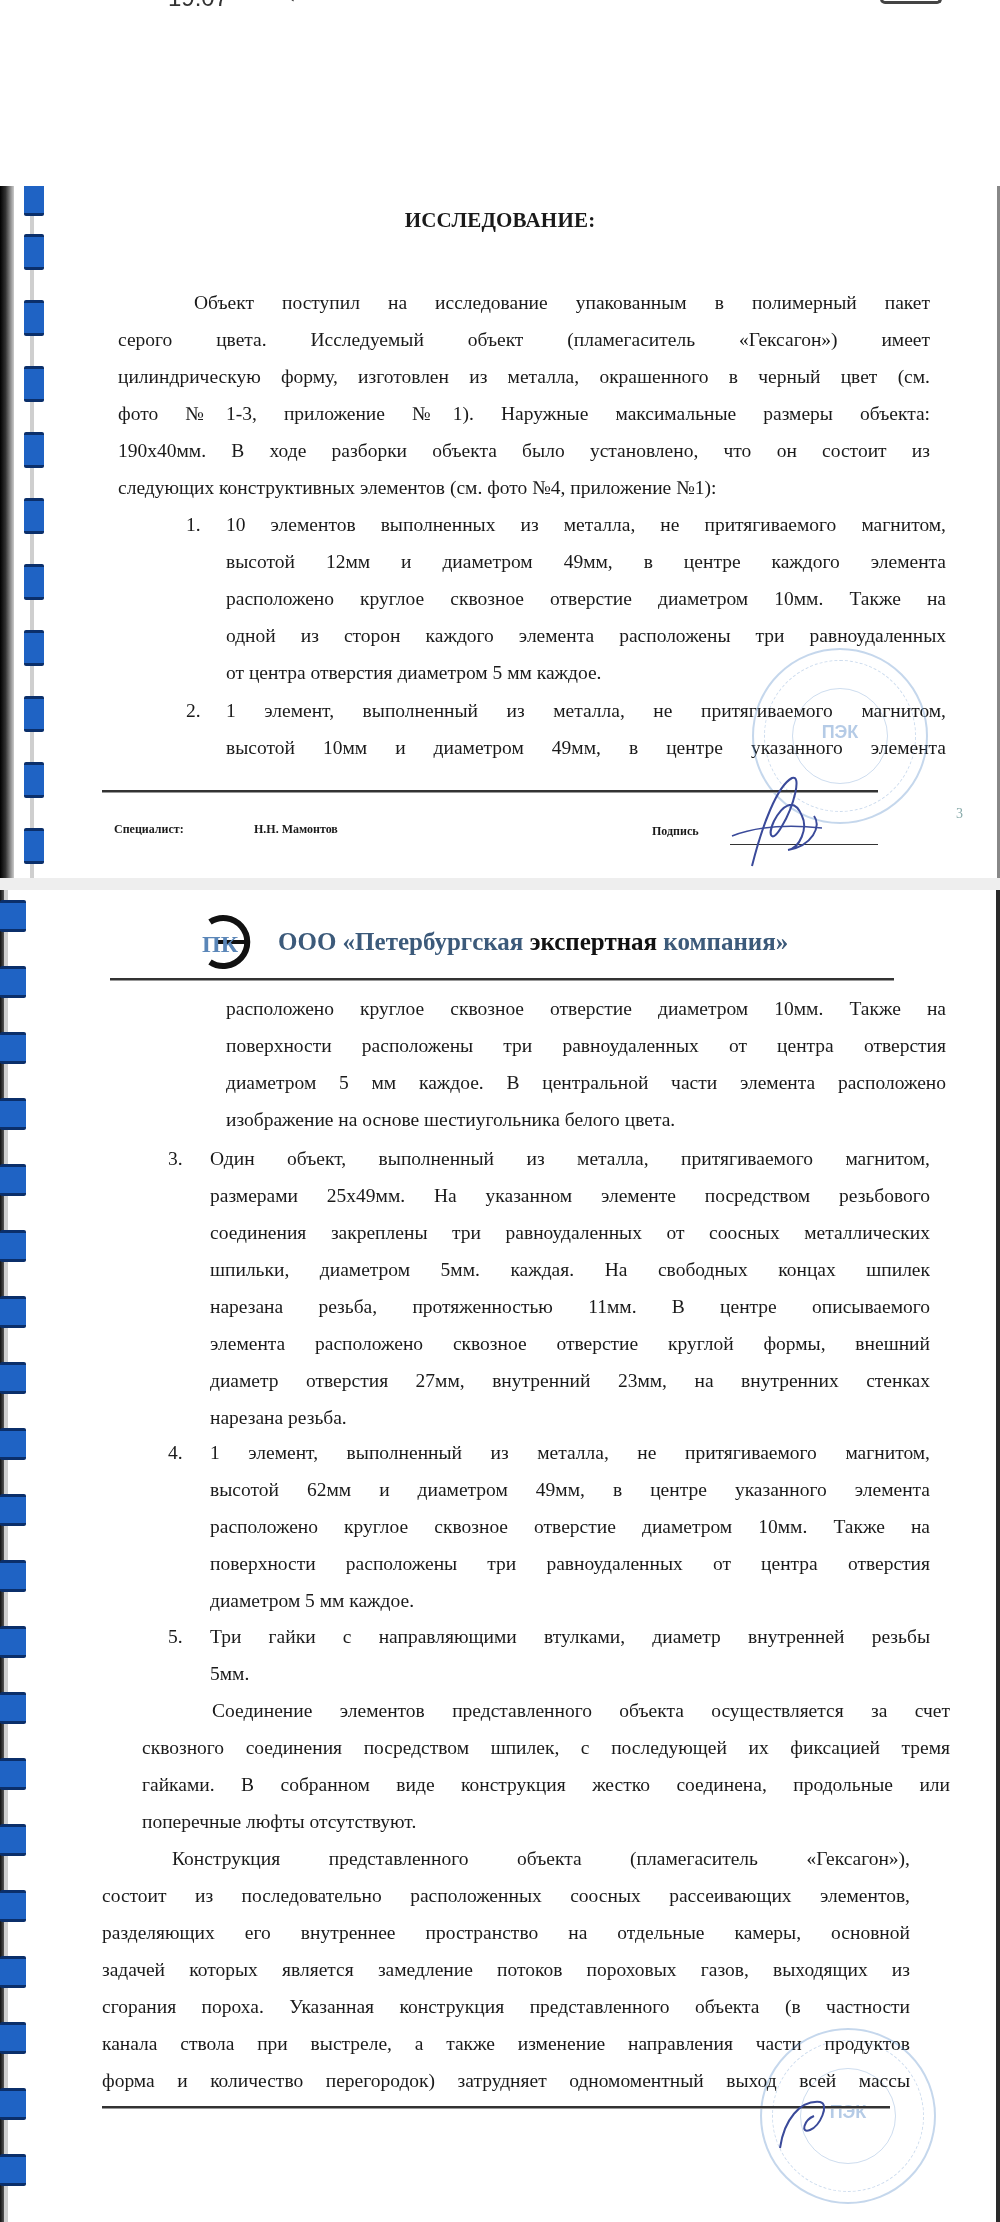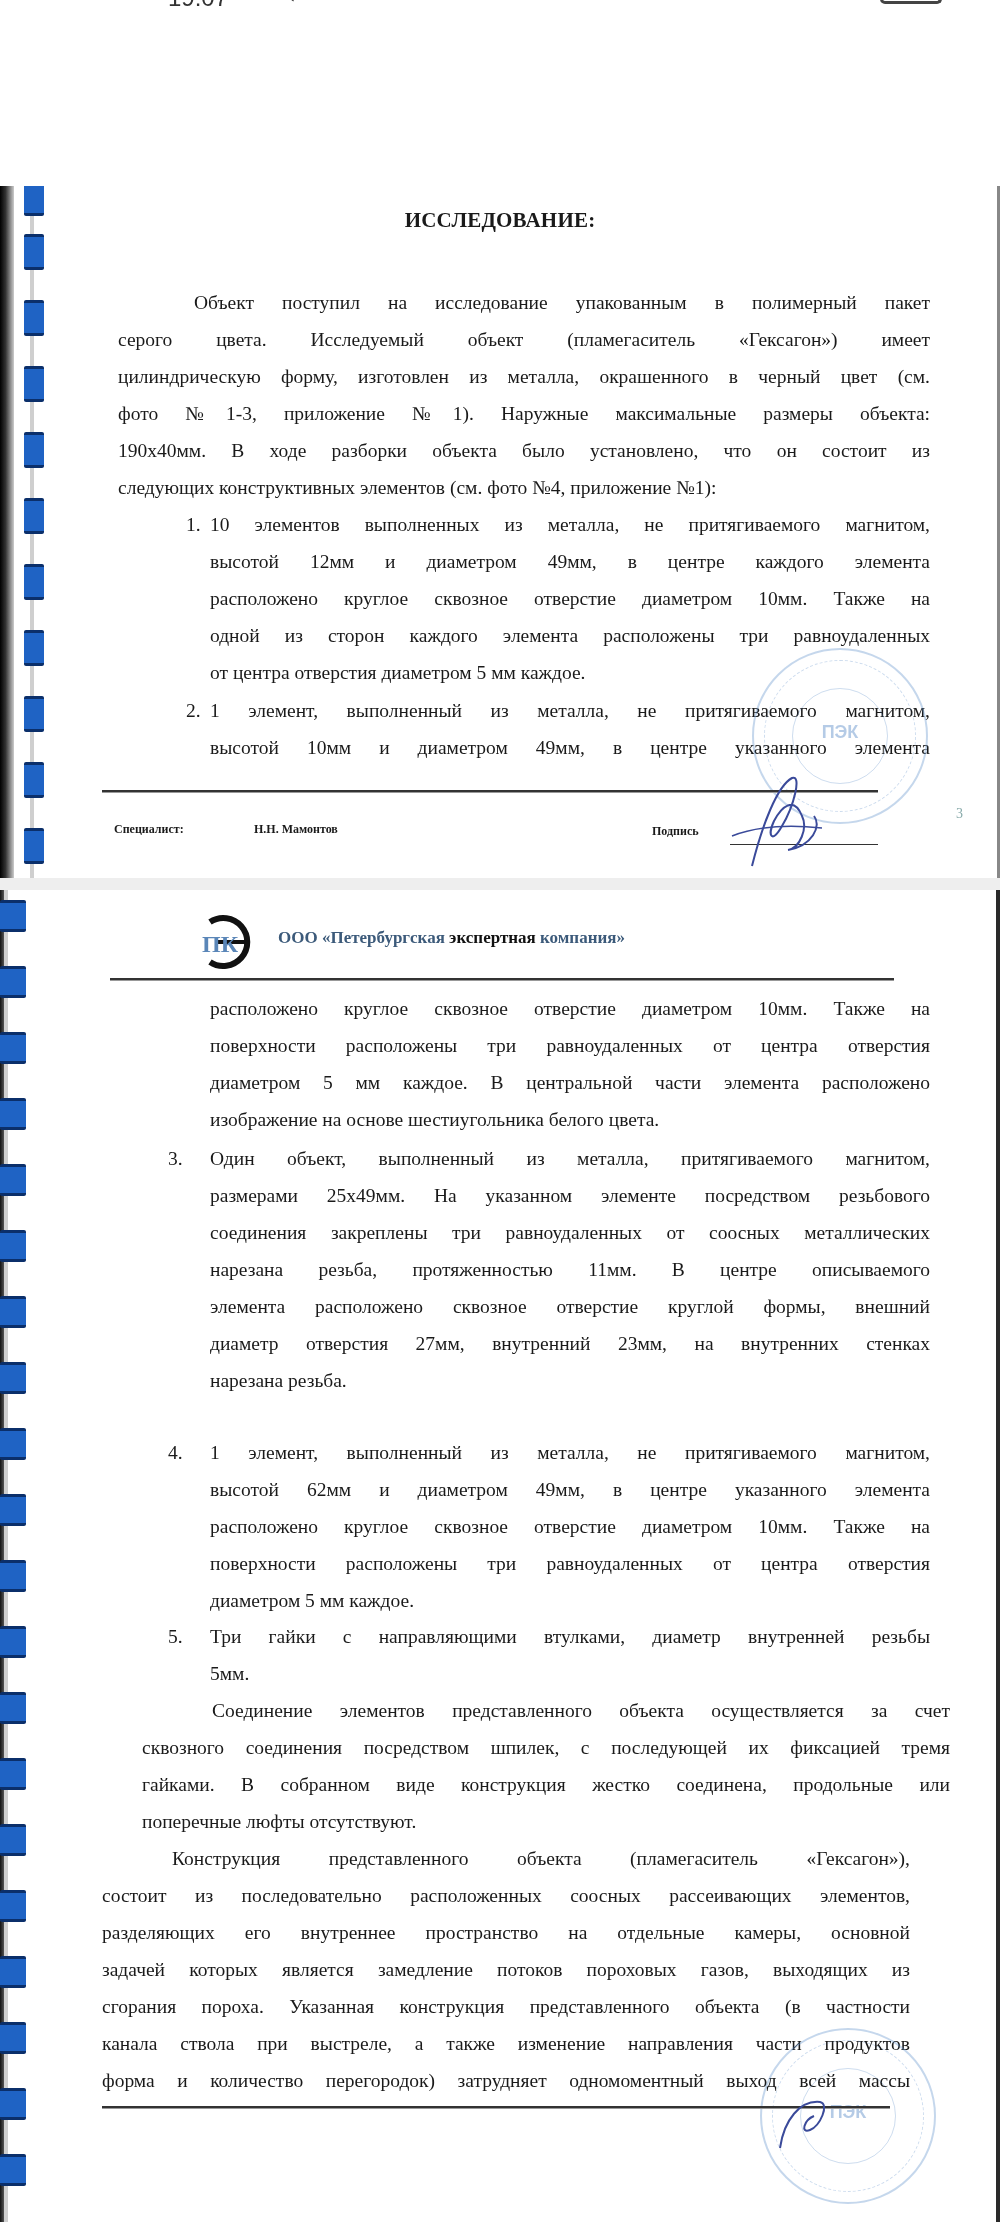--- a/index.html
+++ b/index.html
@@ -32,41 +32,41 @@
 
   
   .title { position: absolute; top: 22px; left: 0; width: 1000px; text-align: center; font-weight: bold; font-size: 21px; letter-spacing: 0.2px; }
   .para { position: absolute; font-size: 19.5px; line-height: 37px; text-align: justify; text-align-last: left; }
   .para .line { display: block; text-align: justify; text-align-last: justify; height: 37px; white-space: nowrap; }
   .para .line.last { text-align-last: left; }
 
   .p1-intro { left: 118px; top: 98px; width: 812px; }
   .item { position: absolute; font-size: 19.5px; line-height: 37px; }
   .item .num { position: absolute; left: 0; top: 0; }
-  .item .body { position: absolute; left: 24px; top: 0; }
+  .item .body { position: absolute; left: 40px; top: 0; }
   .item .body .line { display: block; height: 37px; white-space: nowrap; text-align: justify; text-align-last: justify; }
   .item .body .line.last { text-align-last: left; }
 
   .hr-thick { position: absolute; height: 3px; background: #333; border-bottom: 1px solid #999; }
   .footer-label { position: absolute; font-weight: bold; font-size: 12px; }
   .sig-line { position: absolute; height: 1px; background: #333; }
   .page-num { position: absolute; font-size: 14px; color: #8aa; }
 
   
   .stamp { position: absolute; border-radius: 50%; border: 2px solid rgba(90,140,200,0.35); }
   .stamp::before { content: ""; position: absolute; inset: 10px; border-radius: 50%; border: 1.5px dashed rgba(90,140,200,0.3); }
   .stamp::after { content: ""; position: absolute; inset: 38px; border-radius: 50%; border: 1.5px solid rgba(90,140,200,0.3); }
   .stamp .stamp-text { position: absolute; left: 0; top: 42%; width: 100%; text-align: center; font-family: "Liberation Sans", sans-serif; font-size: 18px; color: rgba(90,140,200,0.45); font-weight: bold; }
 
   
   .signature { position: absolute; }
 
   
   .logo { position: absolute; left: 196px; top: 22px; width: 60px; height: 60px; }
-  .company { position: absolute; left: 278px; top: 38px; font-size: 17px; font-weight: bold; color: #3c5a7a; white-space: nowrap; }
+  .company { position: absolute; left: 278px; top: 38px; font-size: 25px; font-weight: bold; color: #3c5a7a; white-space: nowrap; }
   .company .dark { color: #111; }
 </style>
 </head>
 <body>
 
 <div class="statusbar">
   <span class="time">19:07</span>
   <span class="loc"></span>
 
   <span class="battery"></span>
@@ -186,20 +186,21 @@
       <span class="line last">изображение на основе шестиугольника белого цвета.</span>
     </div>
   </div>
 
   <div class="item" style="left:168px; top:250px; width:762px;">
     <span class="num">3.</span>
     <div class="body" style="width:720px; left:42px;">
       <span class="line">Один объект, выполненный из металла, притягиваемого магнитом,</span>
       <span class="line">размерами 25х49мм. На указанном элементе посредством резьбового</span>
       <span class="line">соединения закреплены три равноудаленных от соосных металлических</span>
+      <span class="line">шпильки, диаметром 5мм. каждая. На свободных концах шпилек</span>
       <span class="line">нарезана резьба, протяженностью 11мм. В центре описываемого</span>
       <span class="line">элемента расположено сквозное отверстие круглой формы, внешний</span>
       <span class="line">диаметр отверстия 27мм, внутренний 23мм, на внутренних стенках</span>
       <span class="line last">нарезана резьба.</span>
     </div>
   </div>
 
   <div class="item" style="left:168px; top:544px; width:762px;">
     <span class="num">4.</span>
     <div class="body" style="width:720px; left:42px;">

